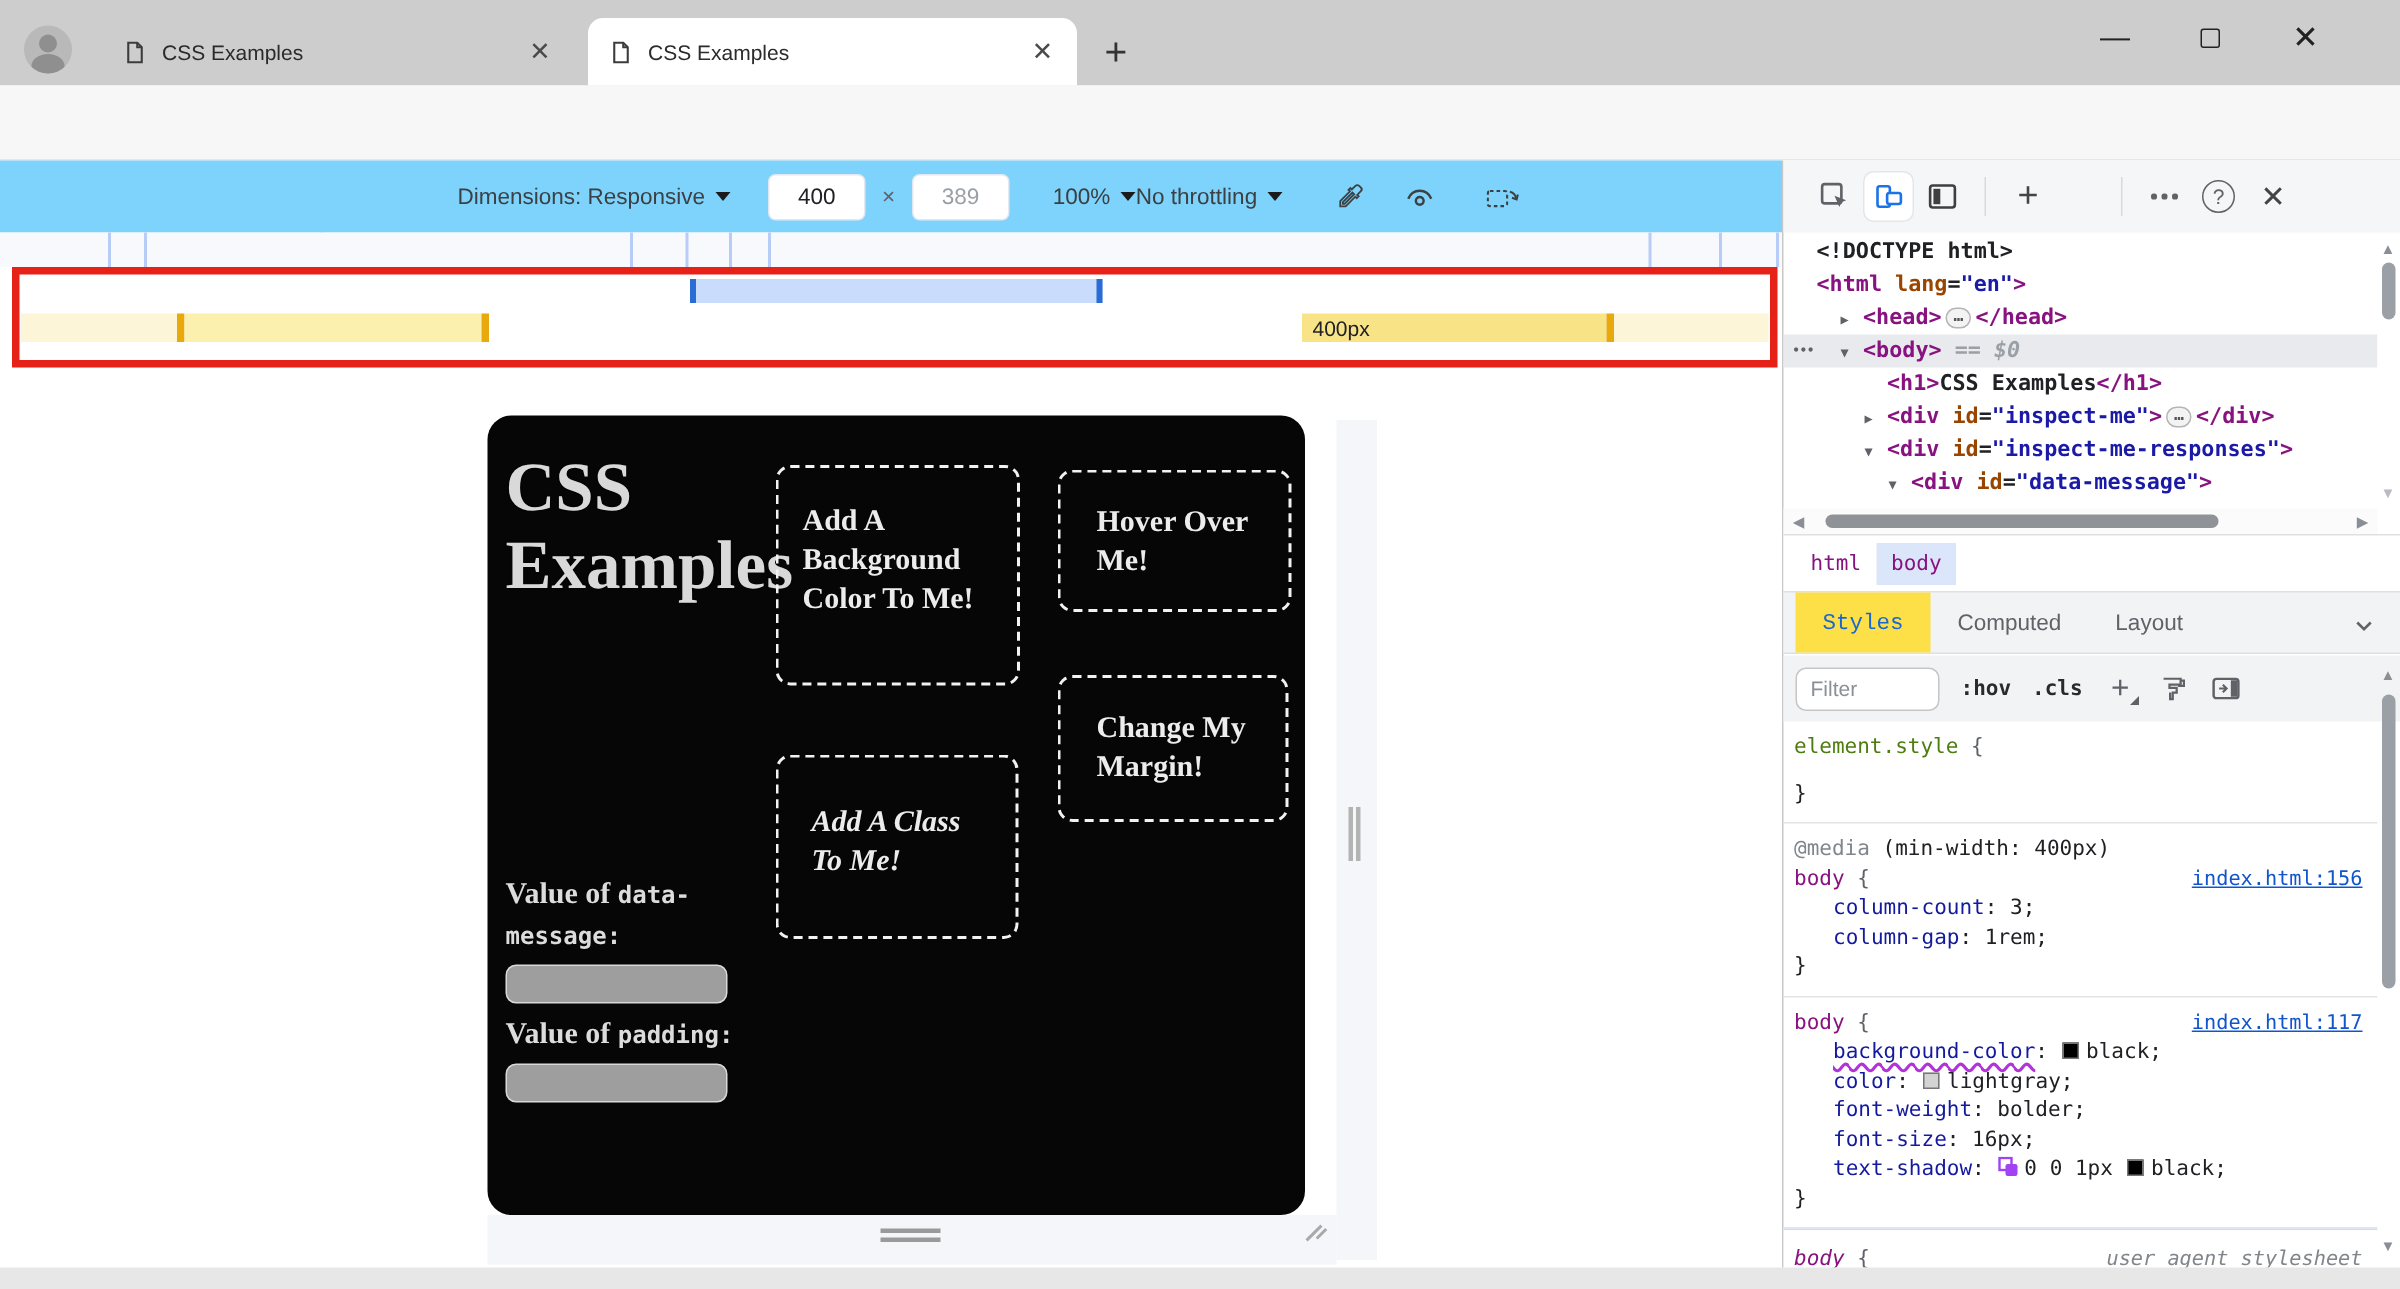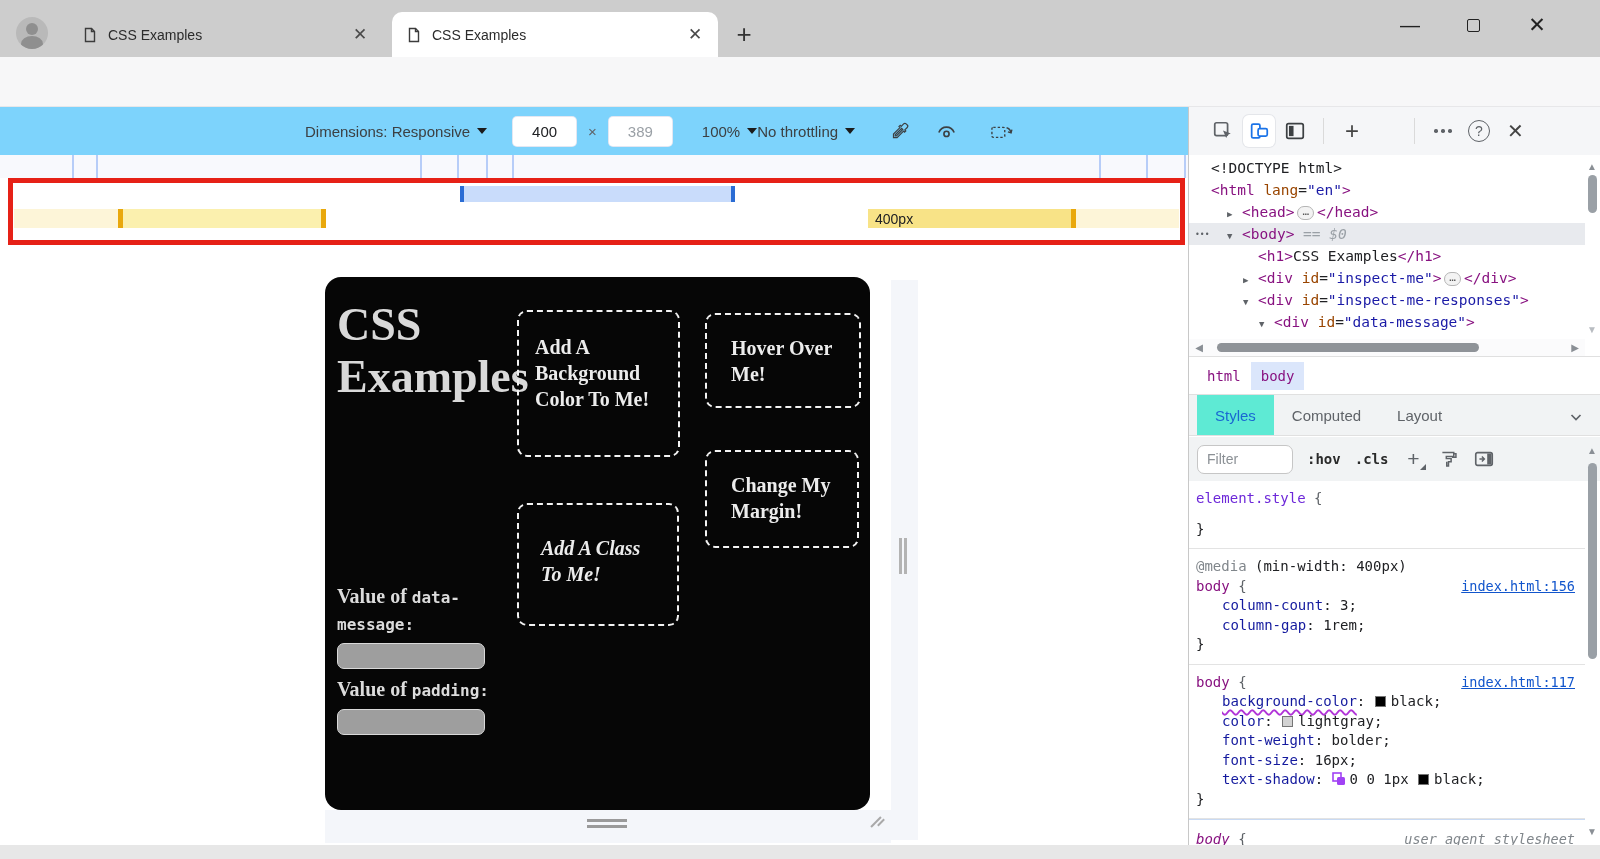--- a/index.html
+++ b/index.html
@@ -86,21 +86,21 @@
   .dtico { width:32px; height:32px; display:flex; align-items:center; justify-content:center; border-radius:6px; }
   .dtico.activetile { background:#fff; box-shadow:0 0 0 1px #e4e6ea; }
   .vsep { width:1px; height:26px; background:#dadada; margin:0 8px; }
   .dots3 { display:flex; gap:3.5px; }
   .dots3 i { width:3.4px; height:3.4px; border-radius:50%; background:#5f6368; }
   #q-ico { width:22px; height:22px; border:1.7px solid #5f6368; border-radius:50%; color:#5f6368; font-size:14px; display:flex; align-items:center; justify-content:center; }
   #dt-x { font-size:20px; color:#444; margin-left:8px; }
 
   
   #domtree { position:absolute; left:0; top:50px; width:396px; height:182px; font-family:"DejaVu Sans Mono",monospace; font-size:14.5px; overflow:hidden; }
-  .dom-line { height:22px; line-height:22px; white-space:pre; padding-left:6px; }
+  .dom-line { height:22px; line-height:22px; white-space:pre; padding-left:6px;font-weight:bold; }
   .dom-sel { background:#e8eaee; }
   .dom-gutter { display:inline-block; width:16px; font-size:8px; letter-spacing:0; color:#5f6368; vertical-align:2px; }
   .dom-arrow { display:inline-block; width:15px; font-size:9px; color:#5f6368; }
   .c-tag { color:#881280; } .c-attr { color:#994500; } .c-val { color:#1a1aa6; }
   .c-plain { color:#202124; } .c-meta { color:#9aa0a6; font-style:italic; }
   .dom-pill { display:inline-block; border:1px solid #b5b5b5; background:#f3f3f3; border-radius:8px; font-size:11px; line-height:9px; padding:0 4px 3px 4px; color:#555; margin:0 3px; vertical-align:2px; }
 
   
   .sb-arrow { position:absolute; color:#8a8f95; font-size:10px; text-align:center; width:16px; }
   #dom-hscroll { position:absolute; left:0; top:232px; width:396px; height:17px; background:#fbfbfc; }
@@ -111,38 +111,38 @@
   #sty-vthumb { position:absolute; right:3px; top:26px; width:9px; height:196px; border-radius:5px; background:#9aa0a6; }
 
   
   #crumbs { position:absolute; left:0; top:249px; width:100%; height:38px; border-top:1px solid #e0e0e0; background:#fff; display:flex; align-items:center; padding-left:8px; font-family:"DejaVu Sans Mono",monospace; font-size:14px; }
   .crumb { padding:6px 10px; color:#881280; }
   .crumb.sel { background:#dbe6fb; }
 
   
   #stytabs { position:absolute; left:0; top:287px; width:100%; height:42px; background:#f1f3f4; border-top:1px solid #e0e0e0; border-bottom:1px solid #e0e0e0; display:flex; align-items:stretch; padding-left:8px; font-size:15px; color:#5f6368; }
   .sttab { display:flex; align-items:center; padding:0 18px; }
-  .sttab.active { background:#5eead4; color:#1967d2; }
+  .sttab.active { background:#fde047; color:#1967d2;font-family:Liberation Mono, monospace; }
   #tab-chev { position:absolute; right:16px; top:14px; }
 
   
   #filterrow { position:absolute; left:0; top:330px; width:100%; height:44px; background:#f1f3f4; display:flex; align-items:center; padding-left:8px; gap:14px; }
   #filter-input { width:96px; height:29px; border:1px solid #c6c6c6; border-radius:7px; background:#fff; padding:0 9px; font-size:14px; font-family:"Liberation Sans",sans-serif; color:#202124; }
   #filter-input::placeholder { color:#8b9095; }
   .tokenbtn { font-family:"DejaVu Sans Mono",monospace; font-size:14px; font-weight:bold; color:#2a2a2a; }
   #addrule { position:relative; font-size:21px; color:#5f6368; width:22px; text-align:center; }
   #addrule b { position:absolute; right:-2px; bottom:1px; width:0; height:0; border-left:6px solid transparent; border-bottom:6px solid #5f6368; }
 
   
   #stysections { position:absolute; left:0; top:374px; width:396px; height:364px; overflow:hidden; font-family:"DejaVu Sans Mono",monospace; font-size:14px; color:#202124; }
   .rule-sec { padding:8px 10px 9px 7px; border-bottom:1px solid #e3e3e3; line-height:19.5px; }
   .rule-sec.ua { border-bottom:none; border-top:1px solid #c9daf3; background:#fff; padding-top:10px; }
   .sel-line { display:flex; justify-content:space-between; align-items:baseline; }
   .sel { color:#881280; } .sel.italic, .ua-sel { font-style:italic; }
-  .sel-plain { color:#6d28d9; }
+  .sel-plain { color:#4d7c0f; }
   .brace { color:#5f6368; }
   .media-at { color:#80868b; }
   .media-cond { color:#202124; }
   .rule-link { color:#1155cc; text-decoration:underline; font-size:13.5px; white-space:nowrap; }
   .ua-note { color:#80868b; font-style:italic; font-size:13.5px; }
   .prop-row { padding-left:26px; }
   .prop-name { color:#141a9e; }
   .prop-name.wavy { text-decoration:underline; text-decoration-style:wavy; text-decoration-color:#b134d8; text-underline-offset:3px; text-decoration-thickness:1.5px; }
   .swatch { display:inline-block; width:11px; height:11px; border:1px solid #767676; margin:0 5px 0 1px; vertical-align:-1px; }
   .close-brace { color:#202124; }

